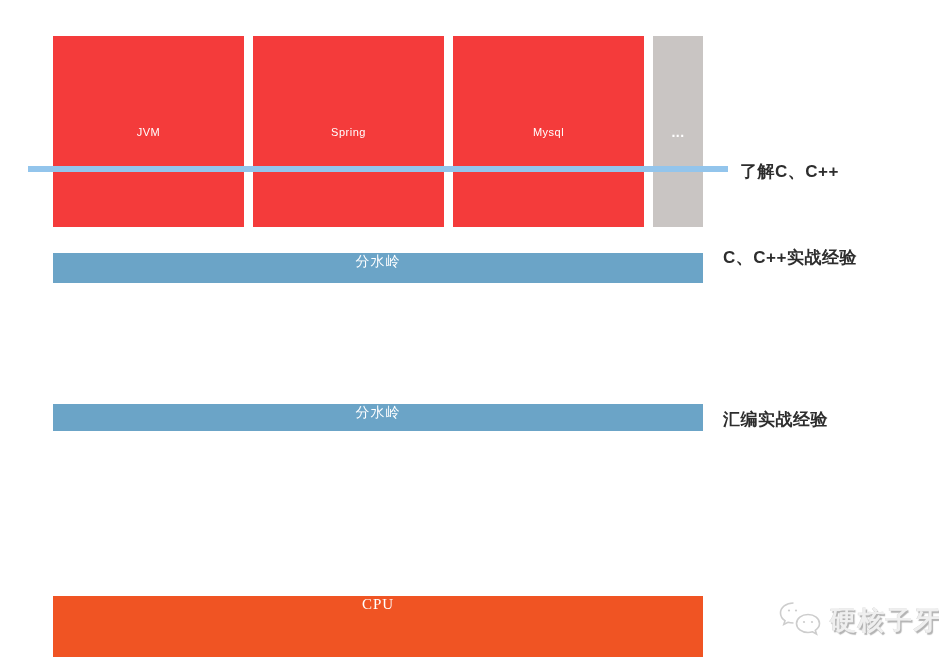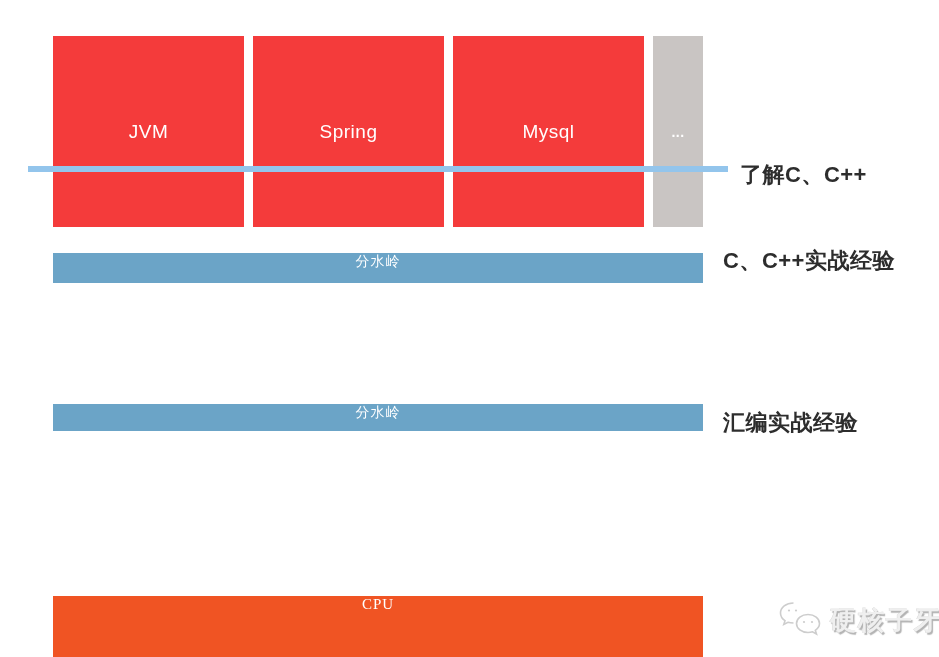--- a/index.html
+++ b/index.html
@@ -15,21 +15,21 @@
 
   
   .top-block {
     position: absolute;
     top: 36px;
     height: 191px;
     display: flex;
     align-items: center;
     justify-content: center;
     color: #ffffff;
-    font-size: 19px;
+    font-size: 11px;
     letter-spacing: 0.5px;
   }
   .blk-0 { left: 53px;  width: 191px; }
   .blk-1 { left: 253px; width: 191px; }
   .blk-2 { left: 453px; width: 191px; }
   .blk-3 { left: 653px; width: 50px; font-size: 14px; font-weight: bold; }
 
   
   .threshold-line {
     position: absolute;
@@ -57,21 +57,21 @@
   .bar-1 { top: 308px; height: 69px; }
   .bar-2 { top: 404px; height: 27px; font-size: 14px; }
   .bar-3 { top: 460px; height: 69px; }
   .bar-4 { top: 553px; height: 70px; }
 
   
   .side-label {
     position: absolute;
     left: 723px;
     color: #2d2d2d;
-    font-size: 22px;
+    font-size: 17px;
     font-weight: bold;
     white-space: nowrap;
     letter-spacing: 0.5px;
   }
   .side-0 { left: 740px; top: 160px; }
   .side-1 { top: 246px; }
   .side-2 { top: 408px; }
 
   
   .watermark {

